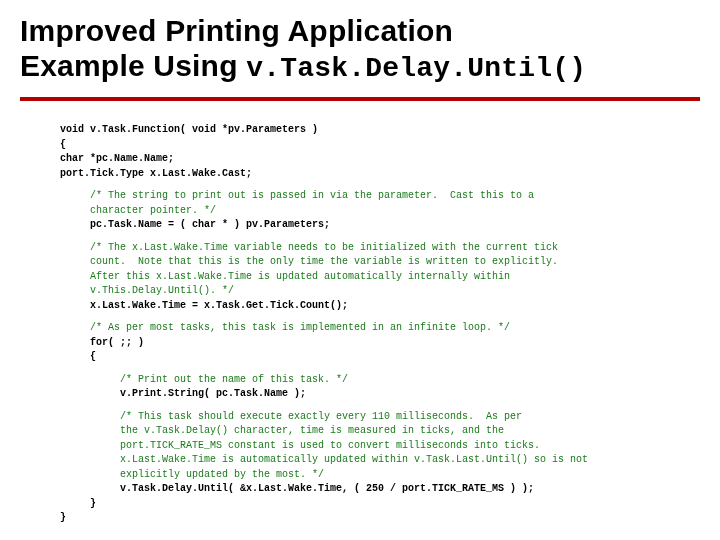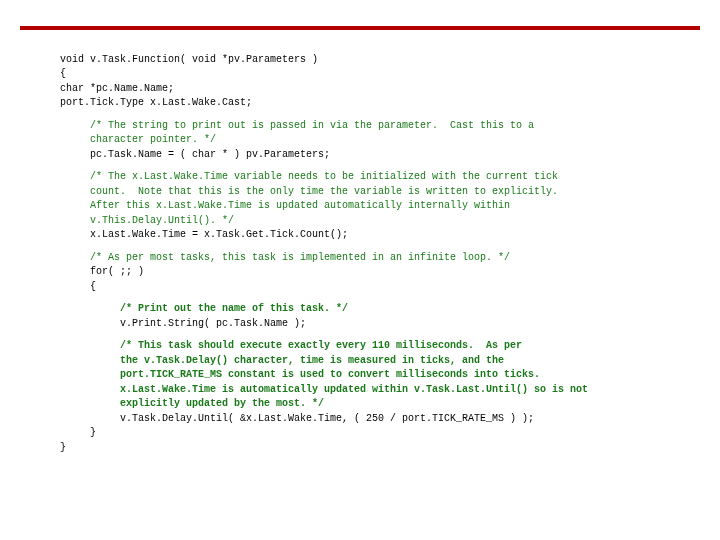--- a/index.html
+++ b/index.html
@@ -36,31 +36,35 @@
     margin: 12px 0 8px 0;
   }
   .code {
     font-family: "Courier New", Courier, monospace;
     font-size: 10px;
     line-height: 1.45;
     white-space: pre;
     color: #000;
     margin-left: 40px;
   }
-  .code .b { font-weight: 400; }
+  .code .b { font-weight: 700; }
   .code .c { color: #1a7a1a; }
   .ind2 { padding-left: 30px; margin-top: 30px; }
-  .ind3 { padding-left: 60px; font-weight: bold; }
+  .ind3 { padding-left: 60px; }
   .blank { height: 8px; }
 </style>
 </head>
 <body>
 
 <div class="slide">
 
+  <div class="title">
+    <span>Improved Printing Application</span><br>
+    <span>Example Using </span><span class="mono">v.Task.Delay.Until()</span>
+  </div>
 
   <hr class="rule">
 
   <div class="code">
 <span class="b">void v.Task.Function( void *pv.Parameters )</span>
 <span class="b">{</span>
 <span class="b">char *pc.Name.Name;</span>
 <span class="b">port.Tick.Type x.Last.Wake.Cast;</span>
 <div class="blank"></div><span class="c ind2">/* The string to print out is passed in via the parameter.  Cast this to a</span>
 <span class="c ind2">character pointer. */</span>

